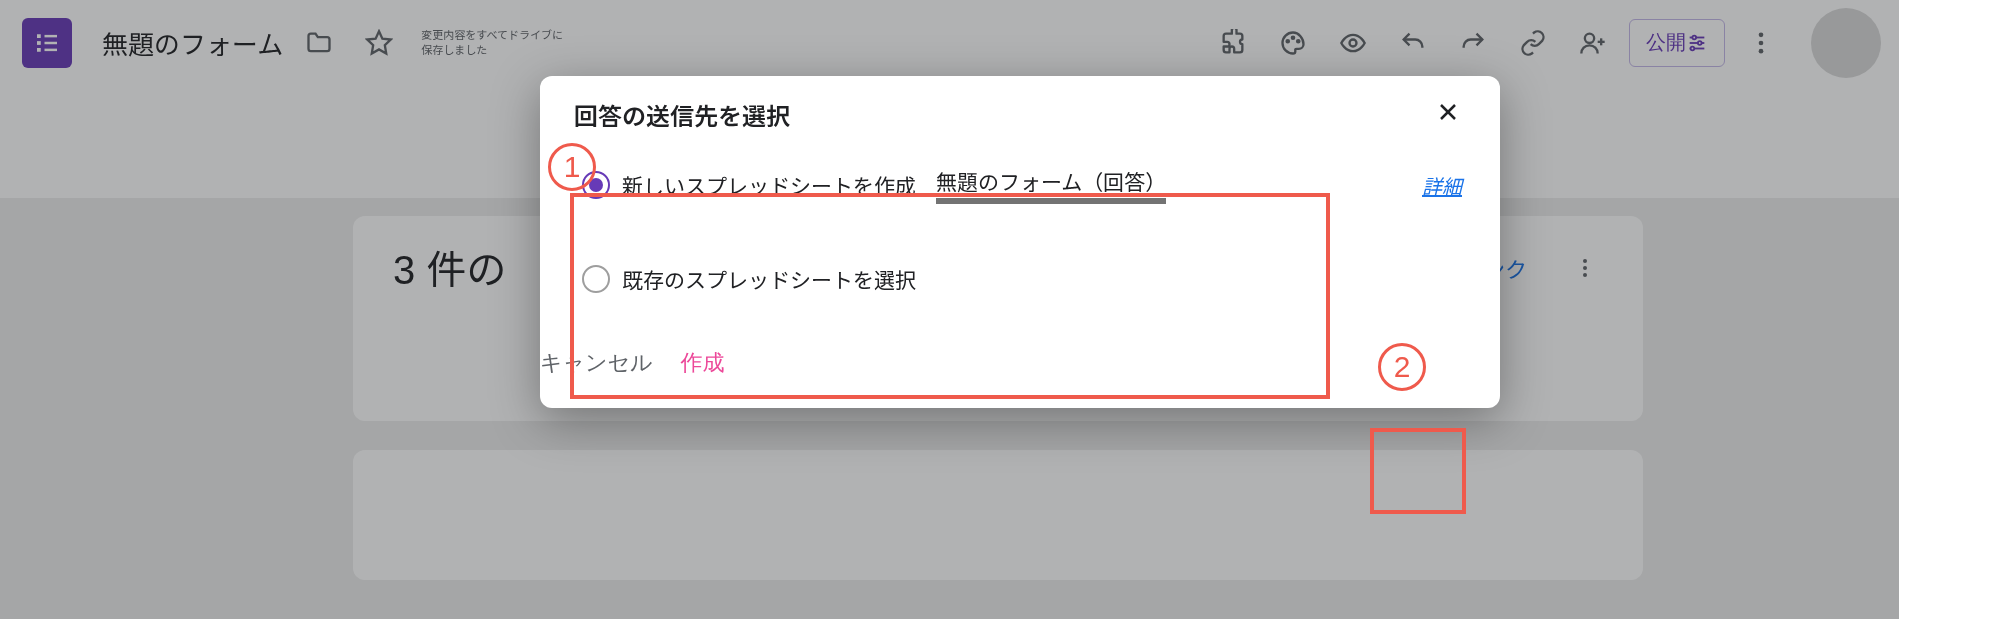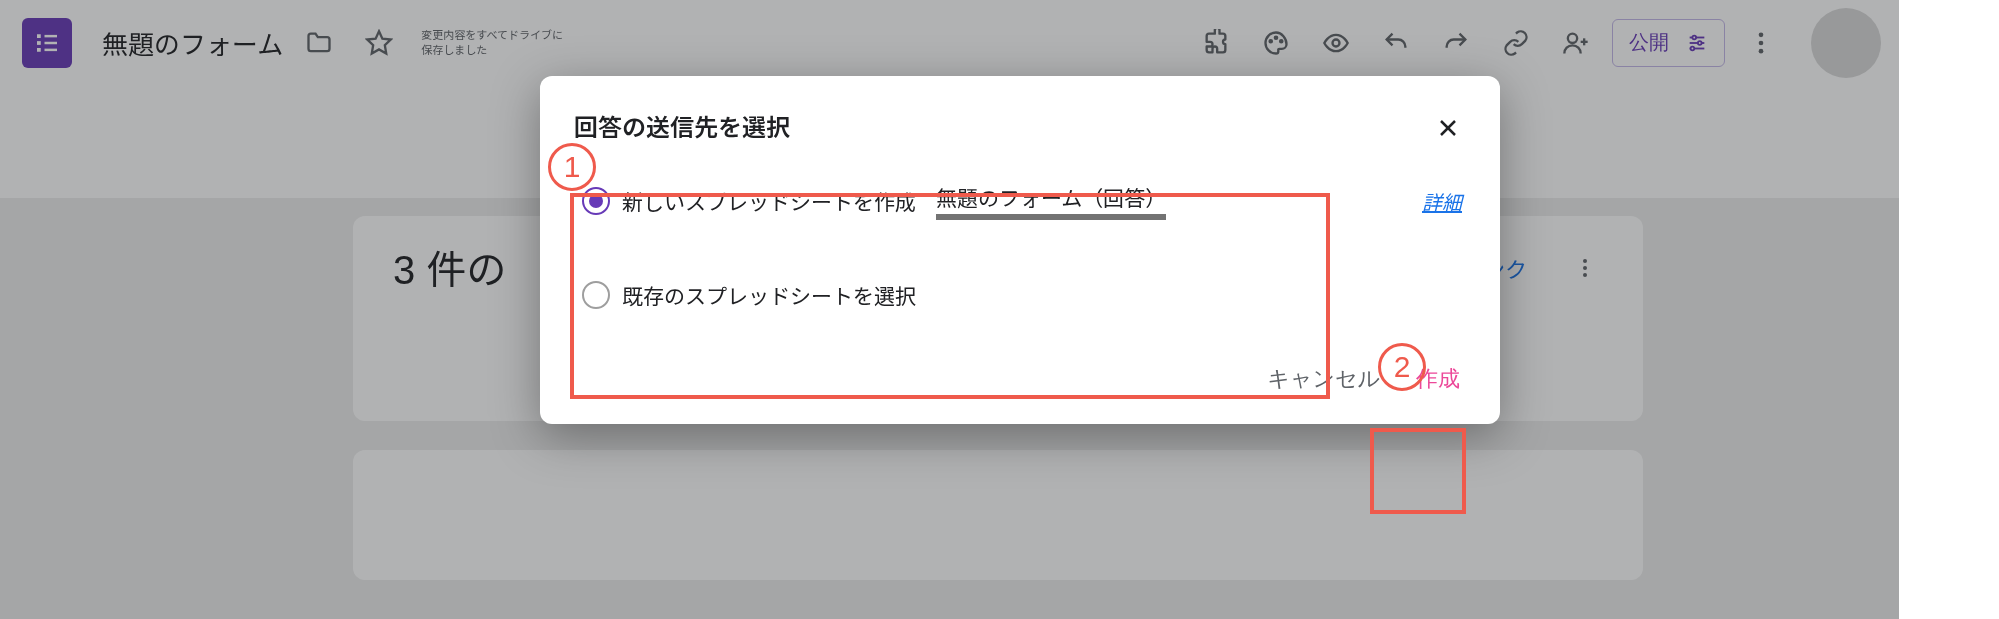--- a/index.html
+++ b/index.html
@@ -20,21 +20,21 @@
   }
   .logo svg { width: 30px; height: 30px; }
   .title { font-size: 26px; color:#202124; margin-left: 18px; white-space: nowrap; }
   .hicon { width:48px; height:48px; display:flex; align-items:center; justify-content:center; color:#5f6368; border-radius:50%; }
   .hicon svg { width:28px; height:28px; }
   .save-status { font-size: 11px; color:#5f6368; line-height:1.35; margin-left: 6px; max-width: 230px; }
   .spacer { flex: 1 1 auto; }
   .publish-btn {
     border: 1.5px solid #c3b7e8; color:#673ab7; background:#fff;
     height:48px; padding: 0 16px; border-radius:6px;
-    display:flex; align-items:center; gap:17px; font-size:20px;
+    display:flex; align-items:center; gap:0; font-size:20px;
   }
   .avatar {
     width:70px; height:70px; border-radius:50%; background:#d9d9d9;
     flex:0 0 auto; margin-left: 14px;
   }
 
   
   .body-area {
     position:absolute; left:0; top:198px; right:0; bottom:0;
     background:#ededed;
@@ -57,35 +57,35 @@
     background: rgba(32,33,36,0.35);
   }
 
   
   .dialog {
     position:absolute; left:540px; top:76px; width:960px;
     background:#fff; border-radius:12px;
     box-shadow: 0 12px 48px rgba(0,0,0,0.35);
     padding-bottom: 12px;
   }
-  .dlg-head { display:flex; align-items:flex-start; padding: 32px 32px 8px 34px; }
+  .dlg-head { display:flex; align-items:flex-end; padding: 16px 32px 8px 34px; }
   .dlg-title { font-size:24px; font-weight:600; color:#202124; }
   .dlg-close { margin-left:auto; width:40px; height:40px; display:flex; align-items:center; justify-content:center; color:#202124; border-radius:50%; }
   .dlg-close svg { width:24px; height:24px; }
 
   .options { padding: 10px 34px 8px 34px; }
   .opt-row { display:flex; align-items:center; gap:12px; padding: 16px 0 18px 8px; }
   .radio { width:28px; height:28px; border-radius:50%; border:2.5px solid #9e9e9e; flex:0 0 auto; position:relative; }
   .radio.sel { border-color:#673ab7; }
   .radio.sel::after { content:""; position:absolute; inset:5px; background:#673ab7; border-radius:50%; }
   .opt-label { font-size:21px; color:#202124; white-space:nowrap; }
   .sheet-name { font-size:21px; color:#202124; margin-left:8px; padding-bottom:2px; border-bottom:6px solid #737373; }
   .detail-link { font-size:20px; color:#1a73e8; text-decoration:underline; margin-left:auto; margin-right:4px;font-style:italic; }
 
-  .dlg-actions { display:flex; justify-content:flex-end; gap:36px; padding: 28px 40px 18px 0; }
+  .dlg-actions { display:flex; justify-content:flex-start; gap:28px; padding: 28px 40px 18px 0; }
   .btn-txt { font-size:22px; background:none; border:none; cursor:pointer; }
   .btn-cancel { color:#5f6368; }
   .btn-create { color:#ec4899; font-weight:400; }
 
   
   .anno-circle {
     position:absolute; width:48px; height:48px; border:3px solid #ef5a4c; border-radius:50%;
     color:#ef5a4c; font-size:30px; display:flex; align-items:center; justify-content:center;
     background:transparent;
   }

